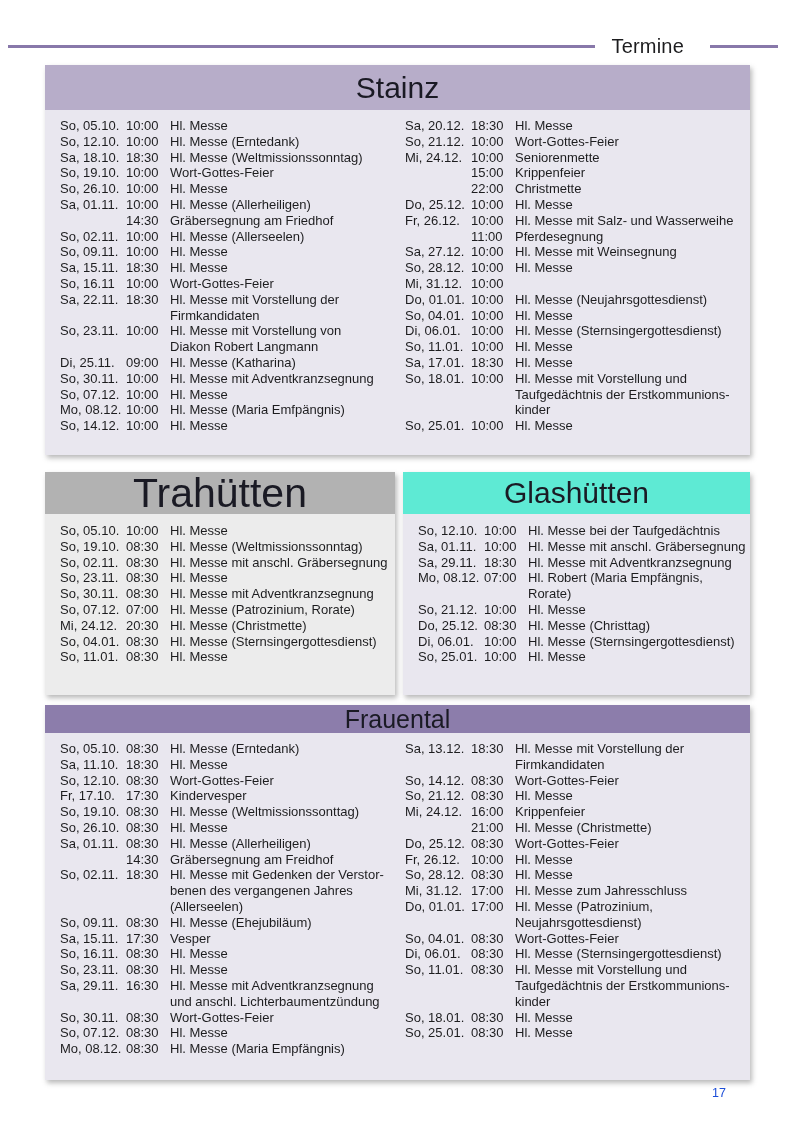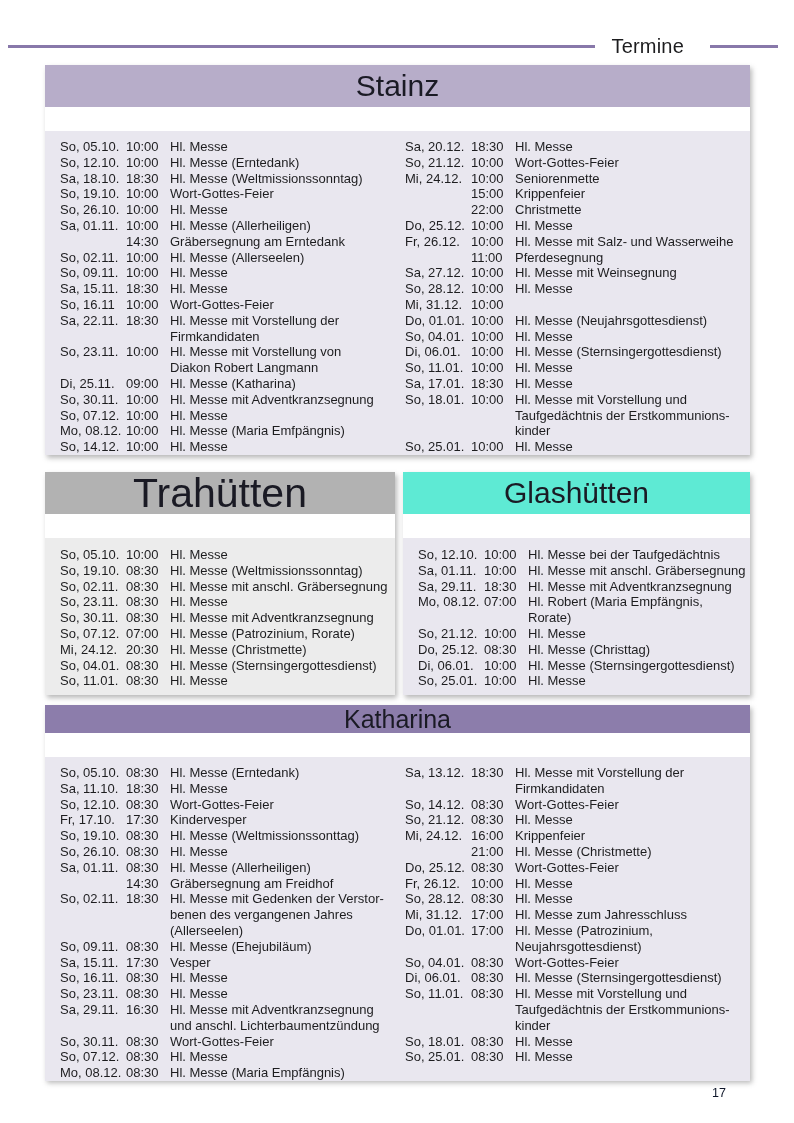--- a/index.html
+++ b/index.html
@@ -22,21 +22,21 @@
   .rule-line.long { flex: 1; }
   .rule-line.short { width: 68px; }
   .top-rule .label {
     font-size: 20px; color: #1d1d1f; margin: 0 26px 0 16px; letter-spacing: 0.2px;
   }
 
   
   .box {
     position: absolute;
     box-shadow: 2px 3px 5px rgba(80,80,80,0.4);
-    display: flex; flex-direction: column; gap: 24px;
+    display: flex; flex-direction: column;
   }
   .box-header {
     display: flex; align-items: center; justify-content: center;
     color: #1a1a24;
   }
   .box-body { flex: 1; display: flex; justify-content: space-between; }
 
   #stainz  { left: 45px; top: 65px;  width: 705px; height: 390px; }
   #stainz .box-header { height: 45px; font-size: 30px; background: #b7adc9; }
   #stainz .box-body   { background: #e9e7ef; }
@@ -60,21 +60,21 @@
   .col.single { width: 100%; padding-top: 9px; }
 
   .row { display: flex; align-items: flex-start; font-size: 13px; line-height: 15.8px; }
   .row .date { width: 66px; flex: none; white-space: nowrap; }
   .row .time { width: 44px; flex: none; white-space: nowrap; }
   .row .desc { flex: 1; white-space: pre-line; }
 
   
   .page-number {
     position: absolute; left: 712px; top: 1086px;
-    font-size: 12.5px; color: #0f172a;
+    font-size: 12.5px; color: #1d4ed8;
   }
 </style>
 </head>
 <body>
 
 <div class="page">
 
   <div class="top-rule">
     <div class="rule-line long"></div>
     <div class="label">Termine</div>
@@ -118,21 +118,21 @@
 
           <div class="row">
             <span class="date">Sa, 01.11.</span>
             <span class="time">10:00</span>
             <span class="desc">Hl. Messe (Allerheiligen)</span>
           </div>
 
           <div class="row">
             <span class="date"></span>
             <span class="time">14:30</span>
-            <span class="desc">Gräbersegnung am Erntedank</span>
+            <span class="desc">Gräbersegnung am Friedhof</span>
           </div>
 
           <div class="row">
             <span class="date">So, 02.11.</span>
             <span class="time">10:00</span>
             <span class="desc">Hl. Messe (Allerseelen)</span>
           </div>
 
           <div class="row">
             <span class="date">So, 09.11.</span>
@@ -422,21 +422,21 @@
           <div class="row">
             <span class="date">So, 25.01.</span>
             <span class="time">10:00</span>
             <span class="desc">Hl. Messe</span>
           </div>
         </div>
     </div>
   </div>
 
   <div class="box" id="frauental">
-    <div class="box-header">Katharina</div>
+    <div class="box-header">Frauental</div>
     <div class="box-body">
       <div class="col left">
 
           <div class="row">
             <span class="date">So, 05.10.</span>
             <span class="time">08:30</span>
             <span class="desc">Hl. Messe (Erntedank)</span>
           </div>
 
           <div class="row">

